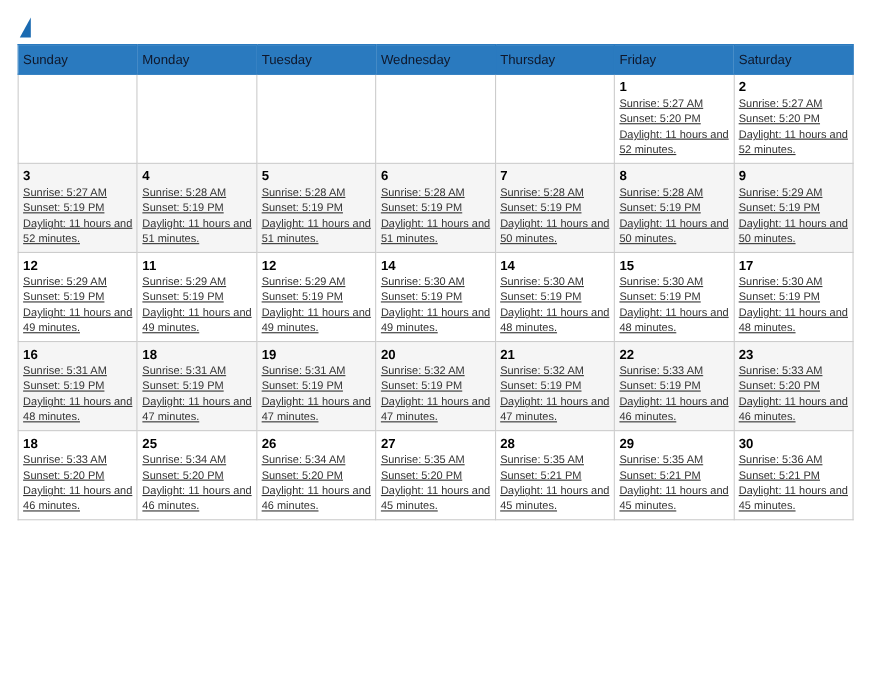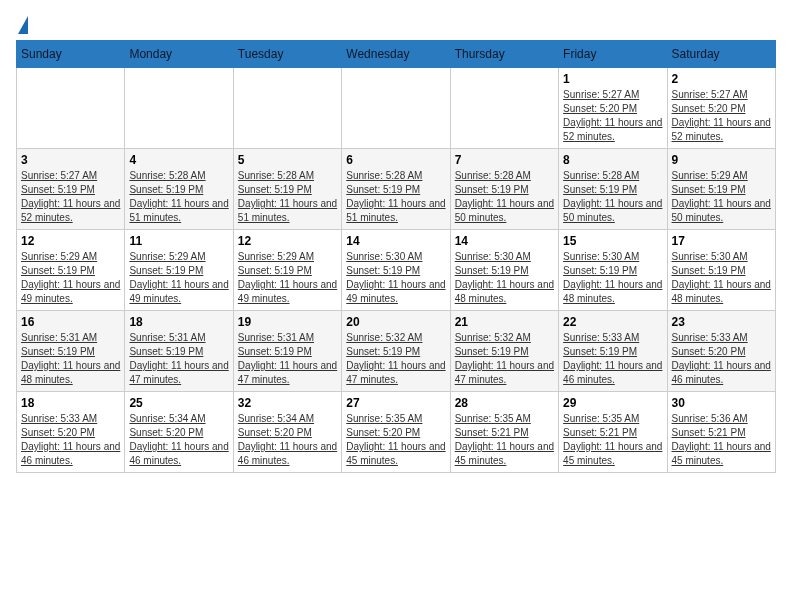--- a/index.html
+++ b/index.html
@@ -230,21 +230,21 @@
       <tr>
         <td>
           <span class="day-num">18</span>
           <div class="day-info">Sunrise: 5:33 AM<br>Sunset: 5:20 PM<br>Daylight: 11 hours and 46 minutes.</div>
         </td>
         <td>
           <span class="day-num">25</span>
           <div class="day-info">Sunrise: 5:34 AM<br>Sunset: 5:20 PM<br>Daylight: 11 hours and 46 minutes.</div>
         </td>
         <td>
-          <span class="day-num">32</span>
+          <span class="day-num">26</span>
           <div class="day-info">Sunrise: 5:34 AM<br>Sunset: 5:20 PM<br>Daylight: 11 hours and 46 minutes.</div>
         </td>
         <td>
           <span class="day-num">27</span>
           <div class="day-info">Sunrise: 5:35 AM<br>Sunset: 5:20 PM<br>Daylight: 11 hours and 45 minutes.</div>
         </td>
         <td>
           <span class="day-num">28</span>
           <div class="day-info">Sunrise: 5:35 AM<br>Sunset: 5:21 PM<br>Daylight: 11 hours and 45 minutes.</div>
         </td>

